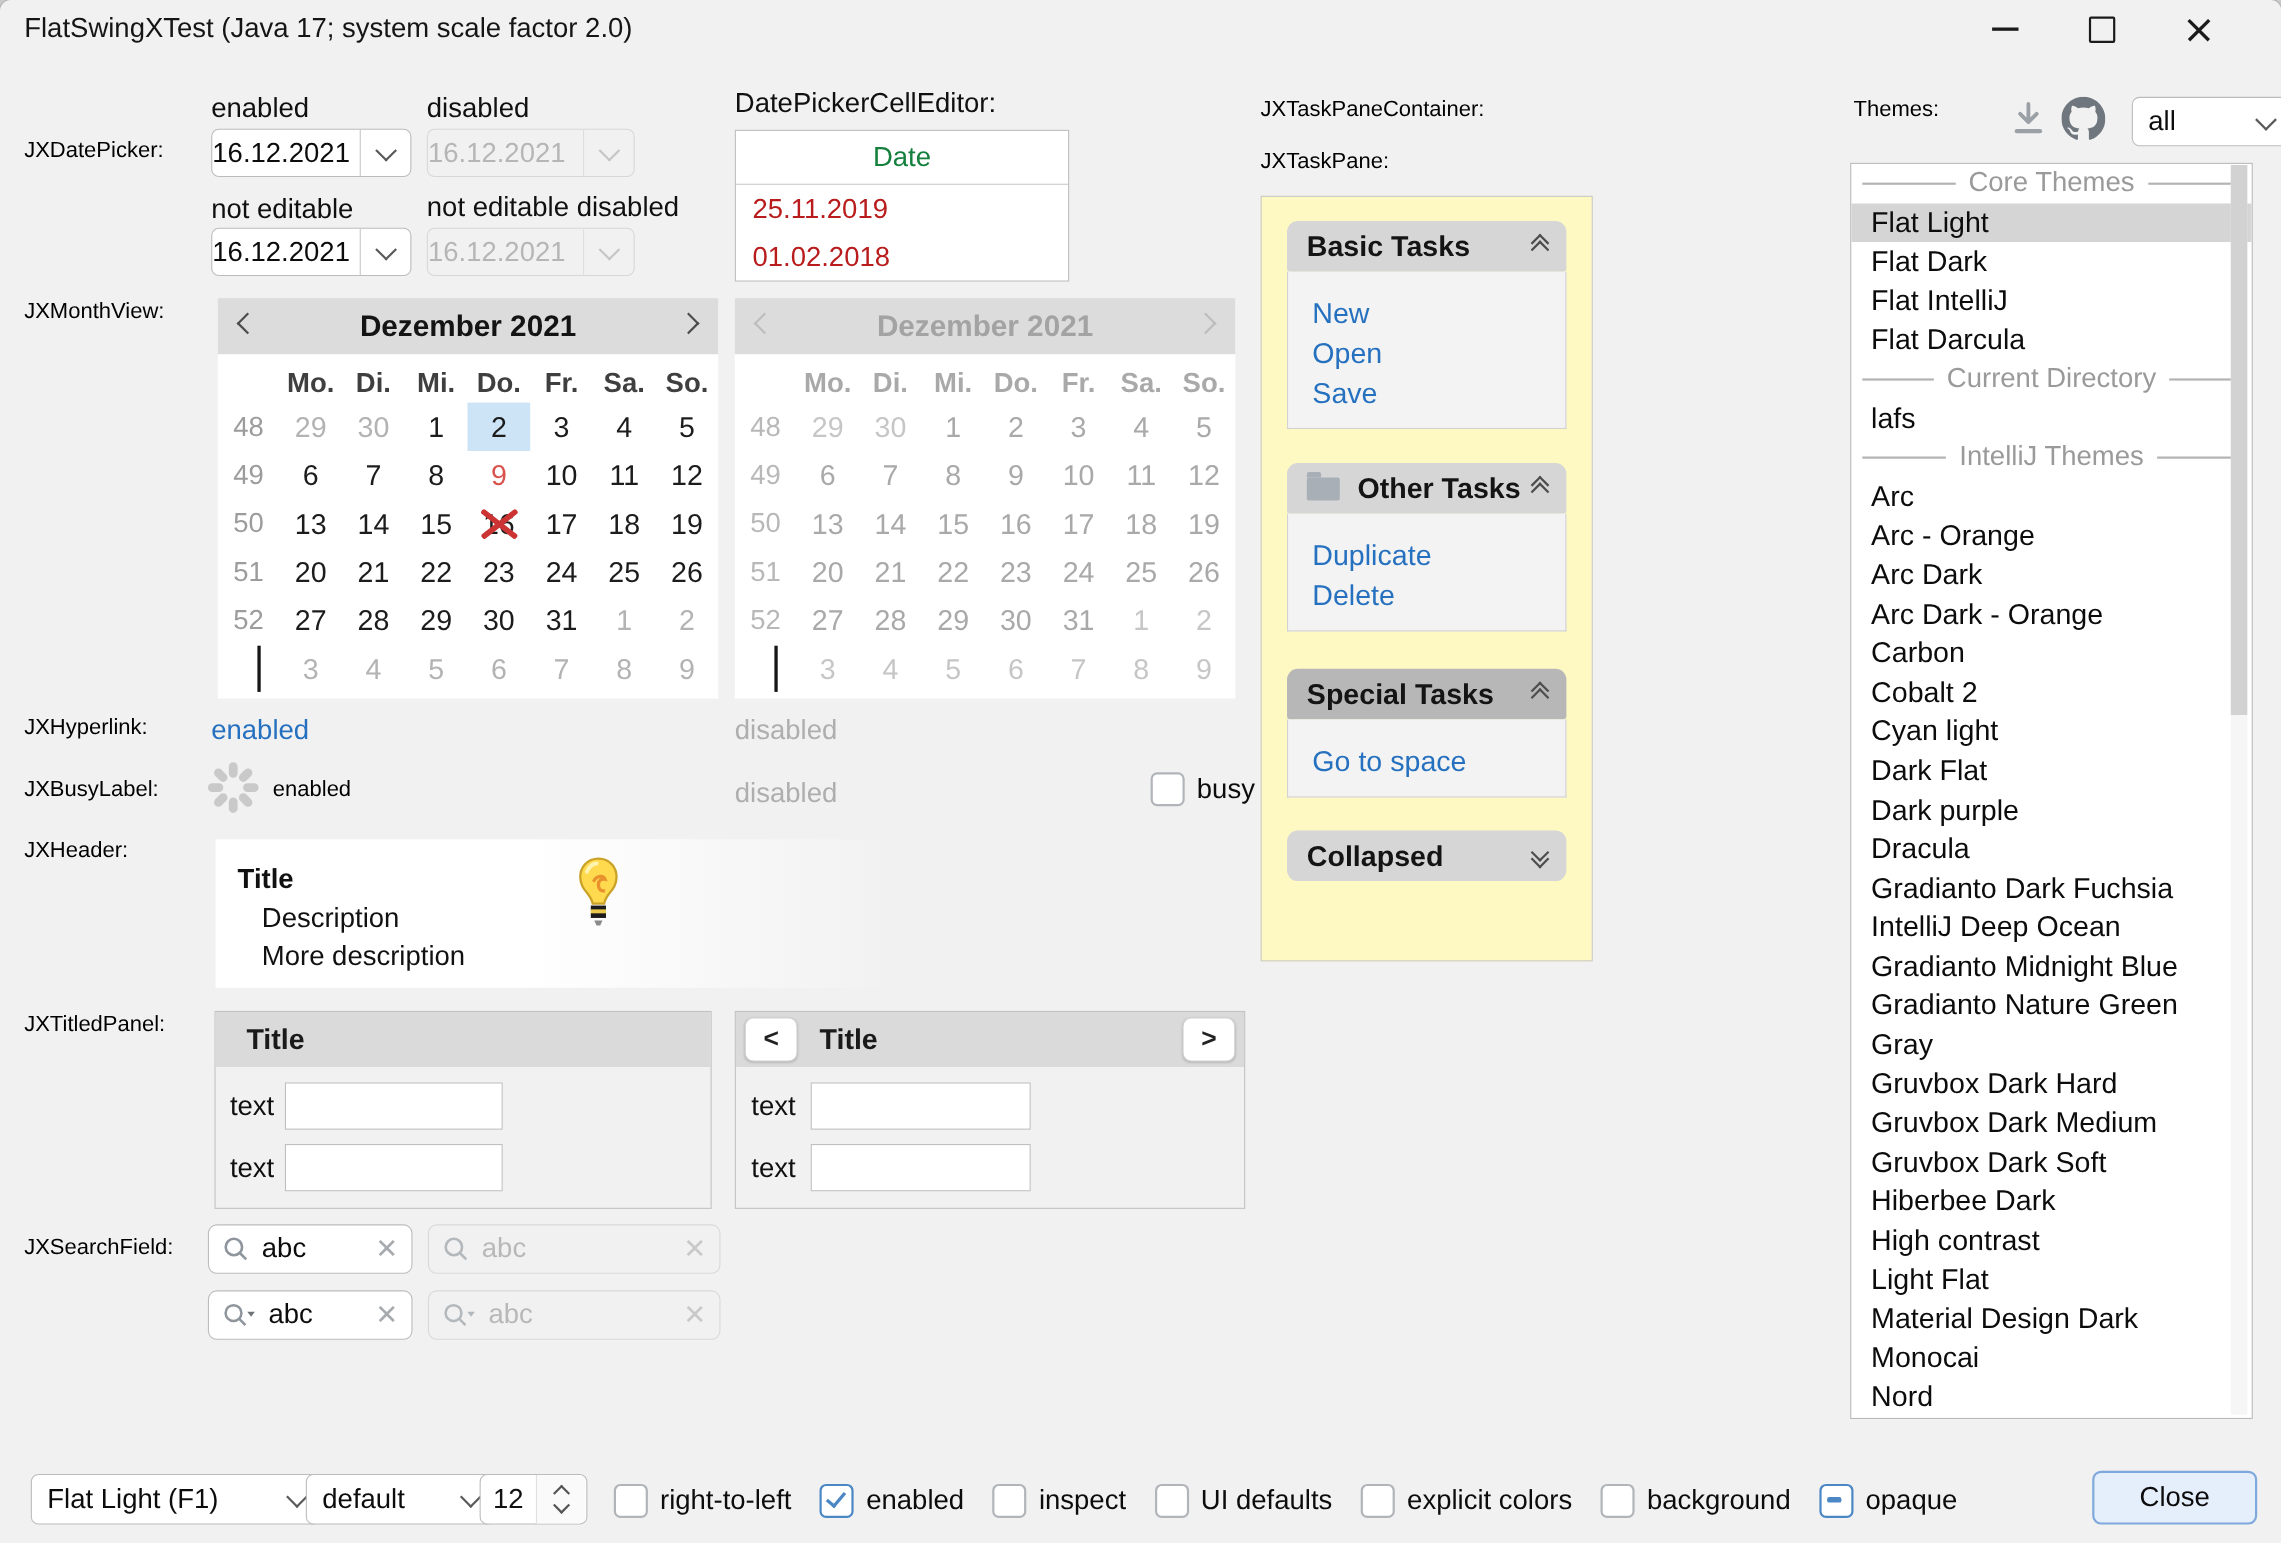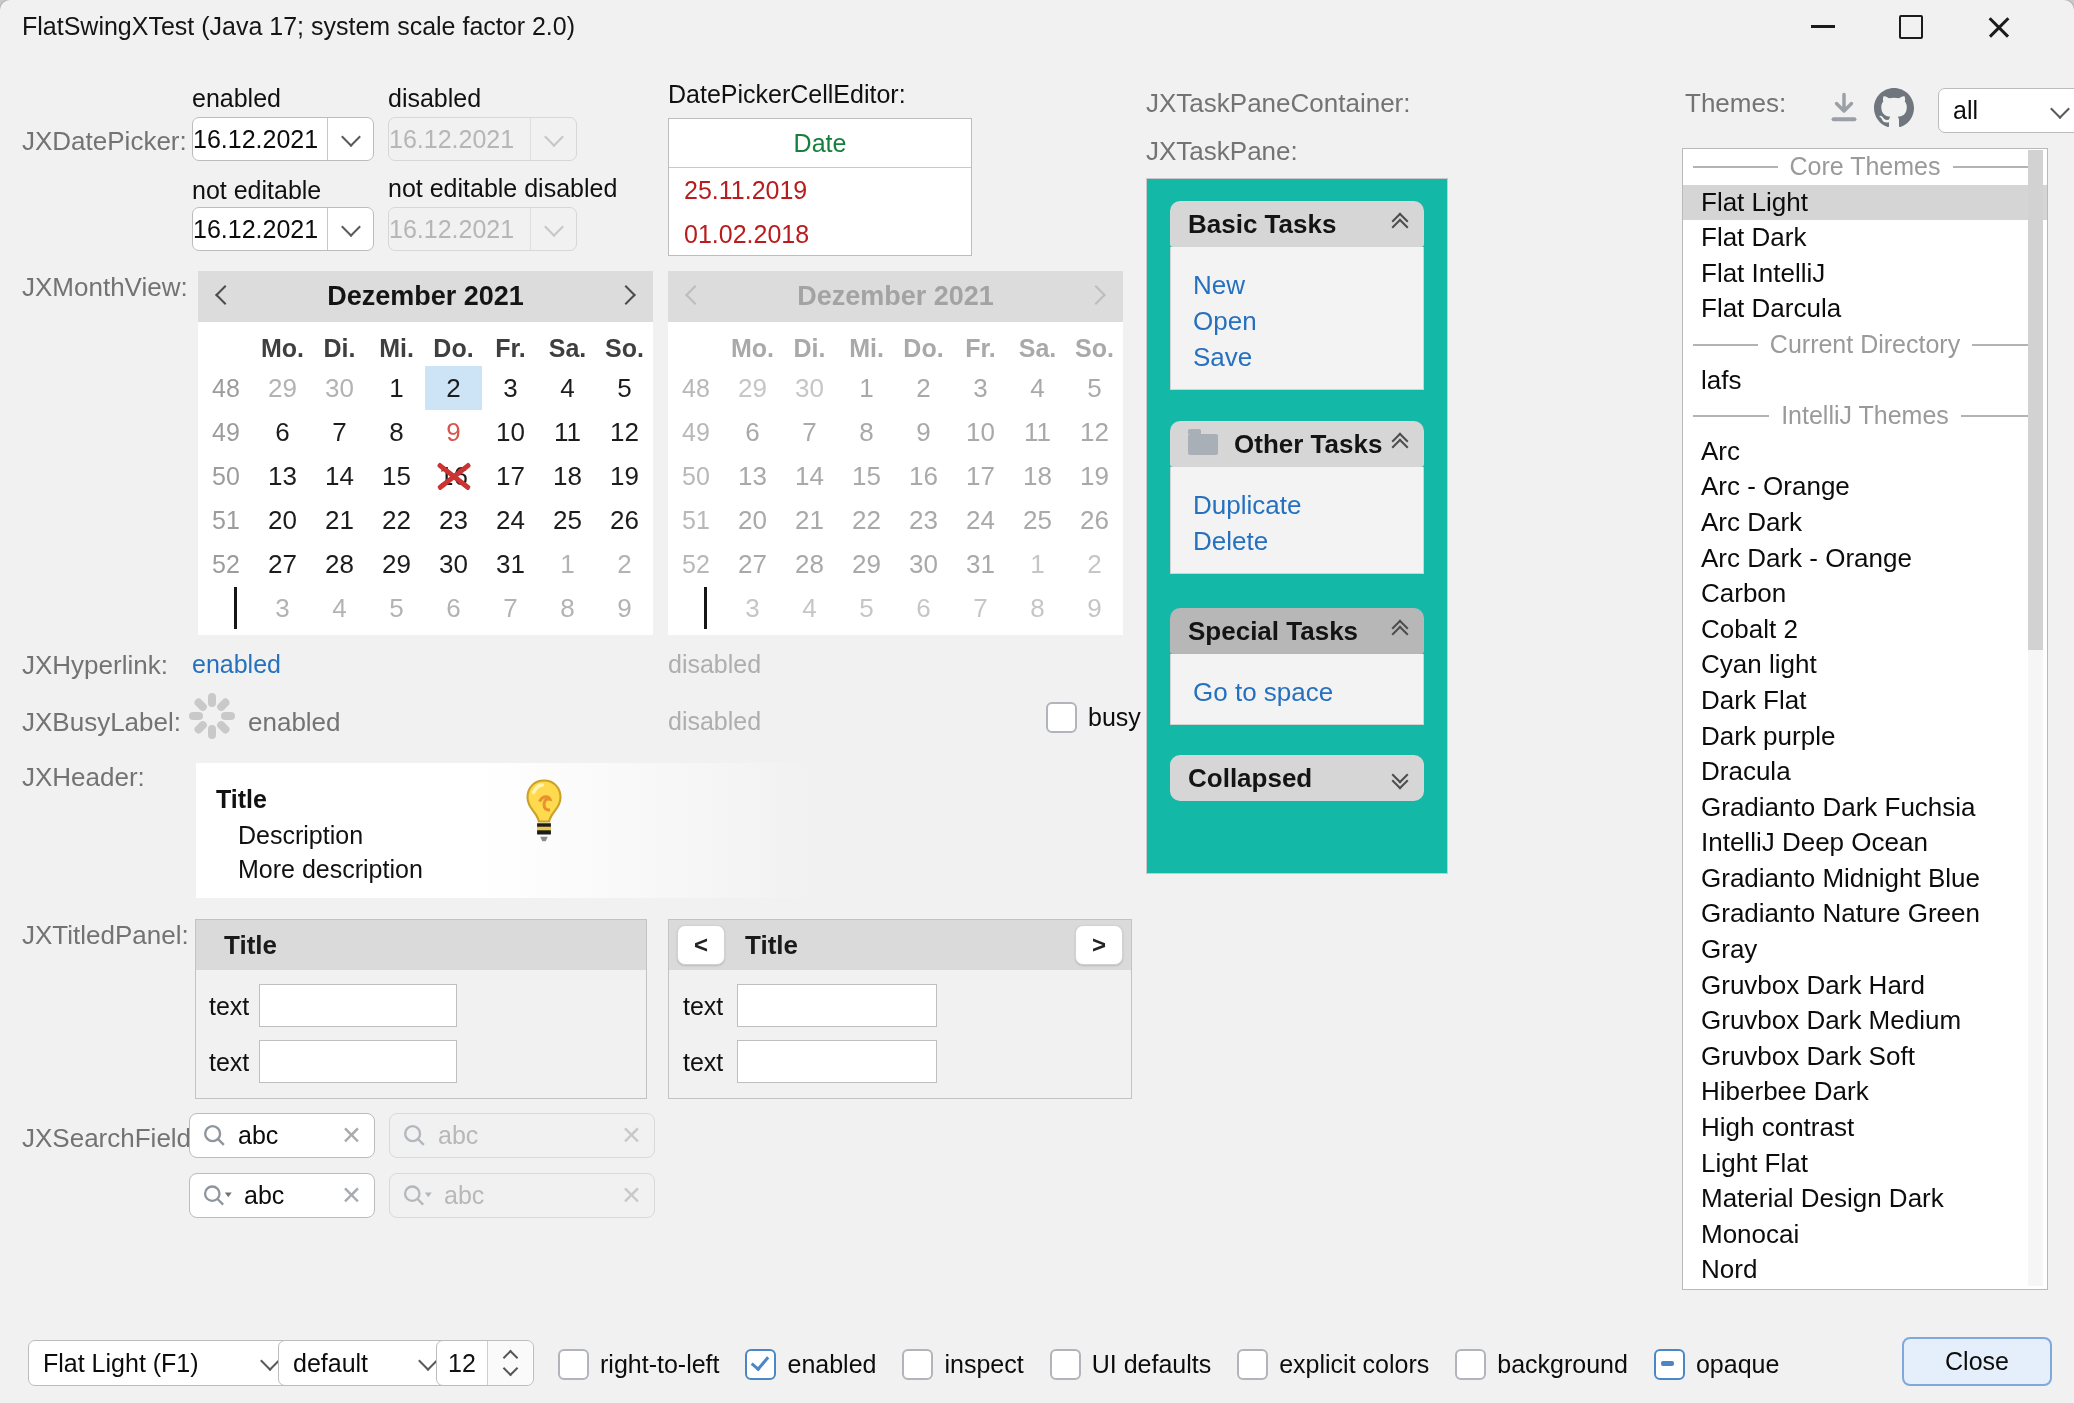--- a/index.html
+++ b/index.html
@@ -1,19 +1,19 @@
 <!DOCTYPE html>
 <html><head>
 <meta charset="utf-8">
 <style>
   html,body{margin:0;padding:0;background:#c9c9c9;}
   #app{position:relative;width:2074px;height:1403px;background:#f1f1f1;font-family:"Liberation Sans",sans-serif;
        color:#111;overflow:hidden;border-radius:10px 10px 0 0;box-shadow:0 0 0 1px #b5b5b5;}
   .abs{position:absolute;}
-  .lbl{position:absolute;font-size:26px;color:#737373;white-space:nowrap;}
+  .lbl{position:absolute;font-size:20px;color:#000000;white-space:nowrap;}
   .small-lbl{position:absolute;font-size:25px;color:#101010;white-space:nowrap;}
 
   
   .titlebar{position:absolute;left:0;top:0;width:2074px;height:53px;}
   .title-text{position:absolute;left:22px;top:12px;font-size:25px;color:#151515;}
   .winbtn{position:absolute;top:0;width:66px;height:53px;display:flex;align-items:center;justify-content:center;}
   .wb-min i{display:block;width:24px;height:2.5px;background:#1b1b1b;}
   .wb-max i{display:block;width:20px;height:20px;border:2.5px solid #1b1b1b;border-radius:2px;}
   .wb-close{font-size:30px;color:#1b1b1b;font-weight:400;}
   .wb-close span{display:block;position:relative;width:26px;height:26px;}
@@ -81,21 +81,21 @@
   .tlabel{position:absolute;font-size:25px;color:#101010;}
 
   
   .search{position:absolute;display:flex;align-items:center;background:#fff;border:1.5px solid #bcbcbc;border-radius:8px;padding:0 12px;gap:10px;}
   .search .txt{font-size:25px;color:#0c0c0c;}
   .search .clear{margin-left:auto;color:#a7abb0;font-size:25px;}
   .search.disabled{background:#f1f1f1;border-color:#d9d9d9;}
   .search.disabled .txt{color:#b8b8b8;} .search.disabled .clear{color:#c9c9c9;}
 
   
-  .tp-container{position:absolute;background:#14b8a6;border:1px solid #c9c9c9;}
+  .tp-container{position:absolute;background:#fef9c3;border:1px solid #c9c9c9;}
   .taskpane{width:254px;margin:0 auto;}
   .taskpane-title{height:46px;background:#d6d6d6;border-radius:10px 10px 3px 3px;display:flex;align-items:center;padding:0 18px;font-weight:bold;font-size:26px;color:#141414;}
   .taskpane-title.special{background:#b7b7b7;}
   .taskpane-title.lonely{border-radius:10px;}
   .taskpane-title .dbl{margin-left:auto;display:flex;flex-direction:column;color:#4d4d4d;}
   .taskpane-title .dbl i{width:10px;height:10px;border-left:2.6px solid currentColor;border-bottom:2.6px solid currentColor;}
   .dbl.up i{transform:rotate(135deg);} .dbl.up i+i{margin-top:-6px;}
   .dbl.down i{transform:rotate(-45deg);} .dbl.down i+i{margin-top:-6px;}
   .taskpane-body{background:#f3f3f3;border:1px solid #d2d2d2;border-top:none;padding:20px 0 14px 22px;}
   .taskpane-body .tlink{display:block;height:36px;line-height:36px;color:#2671bf;font-size:26px;}

